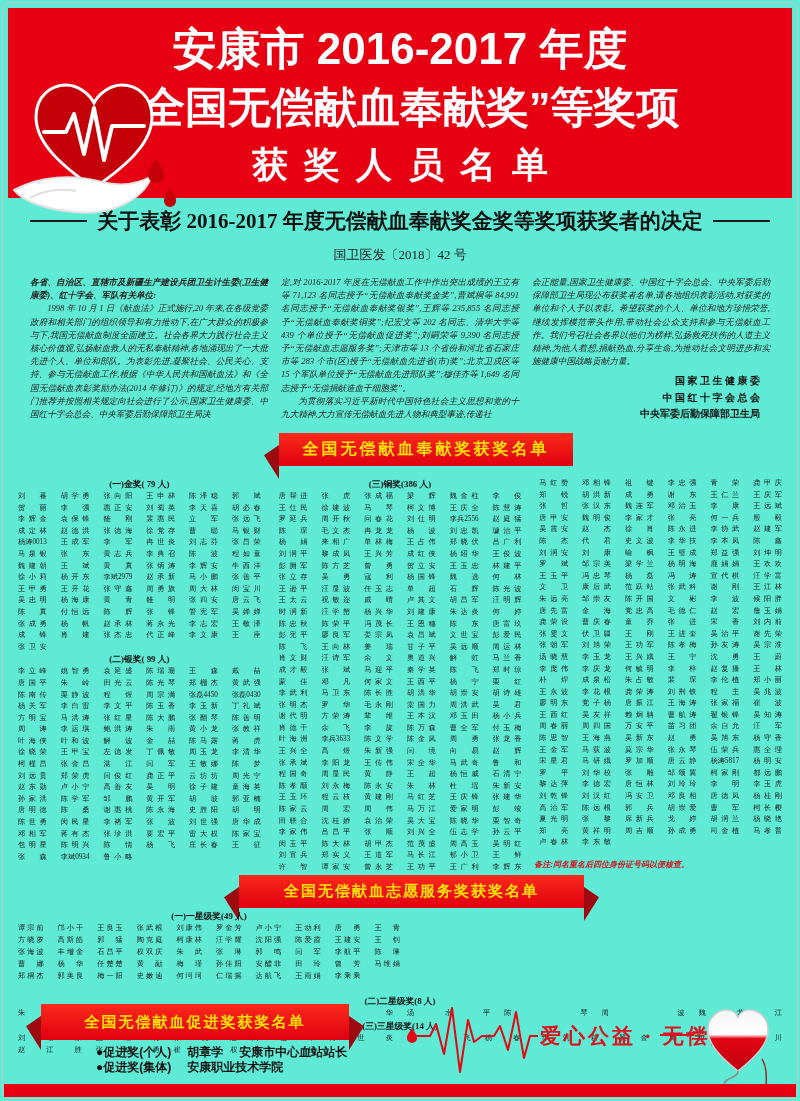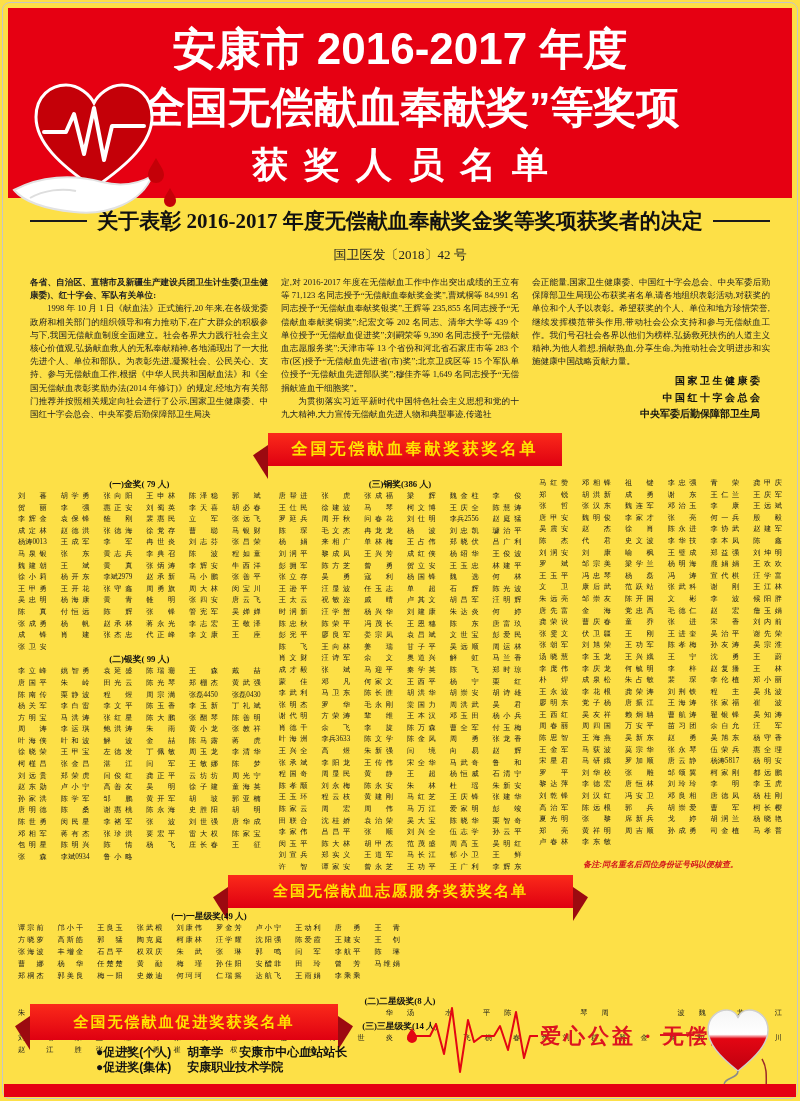--- a/index.html
+++ b/index.html
@@ -1,16 +1,16 @@
 <!DOCTYPE html>
 <html><head>
 <meta charset="utf-8">
 <style>
   html,body{margin:0;padding:0;background:#ffffff;}
-  .page{position:relative;width:800px;height:1101px;background:#fde047;overflow:hidden;
+  .page{position:relative;width:800px;height:1101px;background:#5eead4;overflow:hidden;
         font-family:"Liberation Sans",sans-serif;}
   .frame{position:absolute;inset:2px;border:1px solid #c6c6c6;border-radius:8px;pointer-events:none;}
 
   
   .masthead{position:absolute;left:8px;top:8px;width:784px;height:190px;background:#e60012;}
   .m-line{color:#fff;font-weight:900;text-align:center;line-height:58px;
           font-family:"Liberation Sans",sans-serif;}
   .m1{margin-top:12px;font-size:44px;}
   .m2{font-size:43px;}
   .m3{font-size:36px;letter-spacing:16px;padding-left:16px;}
@@ -18,49 +18,49 @@
 
   
   .decision{position:absolute;left:30px;top:207px;width:740px;}
   .d-title{display:flex;align-items:center;gap:10px;justify-content:center;white-space:nowrap;
            font-size:21px;font-weight:bold;color:#111;font-family:"Liberation Serif",serif;}
   .d-title::before,.d-title::after{content:"";height:2px;background:#1a1a1a;flex:1;min-width:8px;}
   .doc-no{text-align:center;font-size:13px;margin-top:11px;color:#222;font-family:"Liberation Serif",serif;}
   .cols{display:flex;gap:13px;margin-top:12px;}
   .col{flex:1;font-size:8.6px;line-height:13.2px;text-align:justify;color:#222;
        font-family:"Liberation Serif",serif;}
-  .col p{margin:0;}
+  .col p{margin:0;font-style:italic;}
   .indent{text-indent:2em;}
   .salute{font-weight:bold;}
   .sigs{margin-top:5px;text-align:right;padding-right:10px;font-weight:bold;font-size:10px;
         line-height:16.5px;color:#111;}
 
   
   .ribbon{position:absolute;height:33px;background:linear-gradient(180deg,#fb2a1a,#df0011);
-          color:#ffe300;font-weight:bold;display:flex;align-items:center;justify-content:center;}
+          color:#ffe300;font-weight:bold;display:flex;align-items:center;justify-content:center;margin-left:11px;}
   .ribbon::before{content:"";position:absolute;left:-15px;top:12px;width:15px;height:34px;
           background:#9c0a10;clip-path:polygon(100% 0,100% 100%,0 30%);}
   .r1{left:268px;top:433px;width:294px;font-size:16px;letter-spacing:3px;}
   .r2{left:228px;top:875px;width:345px;font-size:15px;letter-spacing:2px;}
   .r3{left:30px;top:1004px;width:308px;height:36px;font-size:15px;letter-spacing:2px;}
   .r2::after,.r3::after{content:"";position:absolute;right:-15px;top:12px;width:15px;height:34px;
           background:#9c0a10;clip-path:polygon(0 0,0 100%,100% 30%);}
 
   
   .names3{position:absolute;left:13px;top:478px;width:774px;display:flex;gap:8px;}
   .nblock{flex:1;min-width:0;}
   .nheader{font-size:8.8px;font-weight:bold;line-height:13px;text-align:center;color:#111;
            font-family:"Liberation Serif",serif;}
   .grid{display:grid;column-gap:4px;}
   .g6{grid-template-columns:repeat(6,1fr);grid-auto-rows:11.6px;}
   .g8{grid-template-columns:repeat(8,1fr);grid-auto-rows:12px;}
   .g10{grid-template-columns:repeat(10,1fr);grid-auto-rows:12px;}
   .name{font-size:7.2px;line-height:11.6px;color:#1a1a1a;text-align:justify;text-align-last:justify;
         padding:0 5px;overflow:hidden;white-space:nowrap;font-family:"Liberation Serif",serif;}
-  .note{margin-top:10px;text-align:center;color:#d2131b;font-size:8px;font-style:italic;font-weight:bold;}
+  .note{margin-top:10px;color:#d2131b;font-size:8px;font-style:italic;font-weight:bold;}
 
   
   .volunteer{position:absolute;left:13px;top:910px;width:774px;display:flex;gap:12px;flex-direction:column;}
   .vleft{width:392px;}
   .vright{flex:1;min-width:0;}
 
   
   .promo{position:absolute;left:96px;top:1045px;font-size:12px;font-weight:bold;color:#111;}
   .promo-line{display:flex;gap:0;line-height:15px;}
   .promo-line span{margin-right:16px;}

